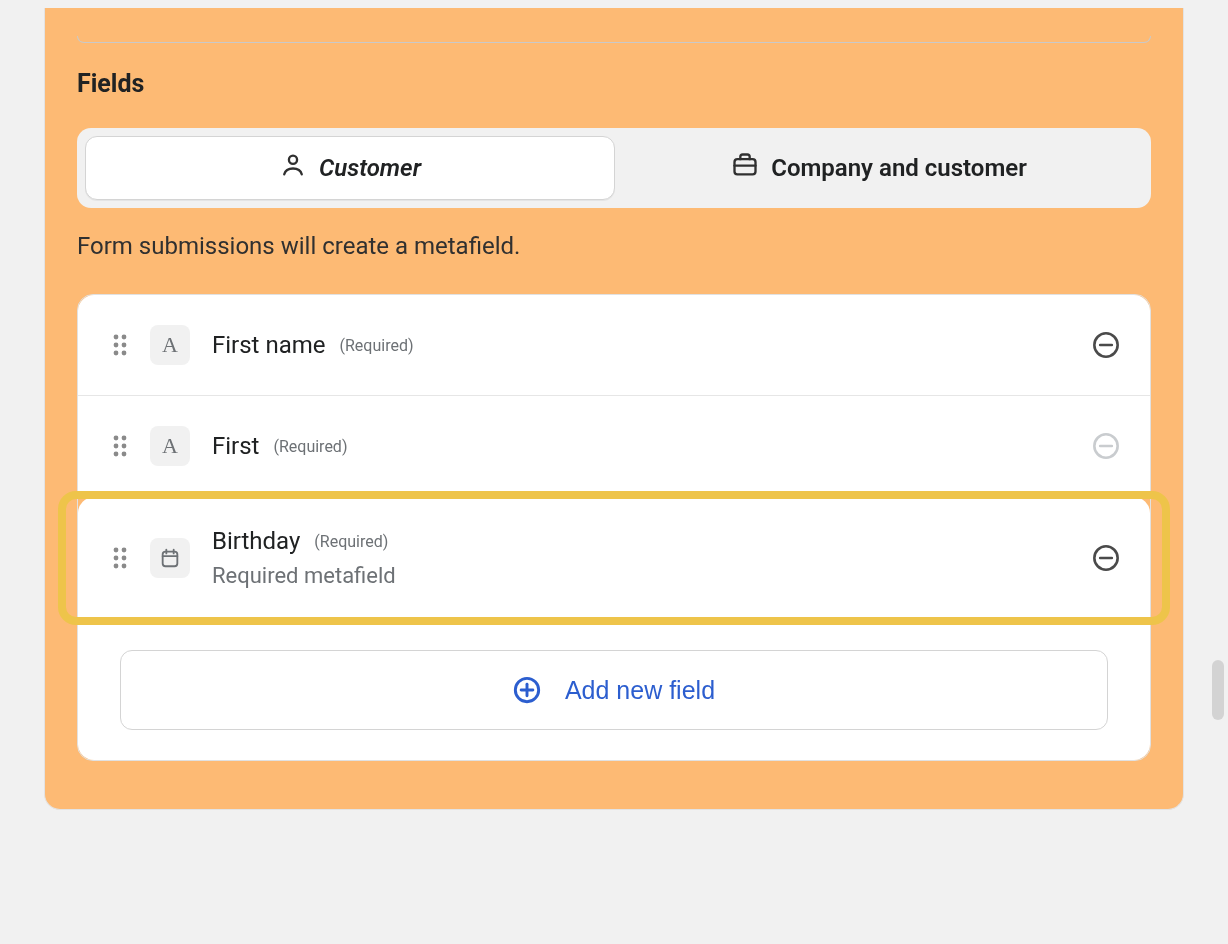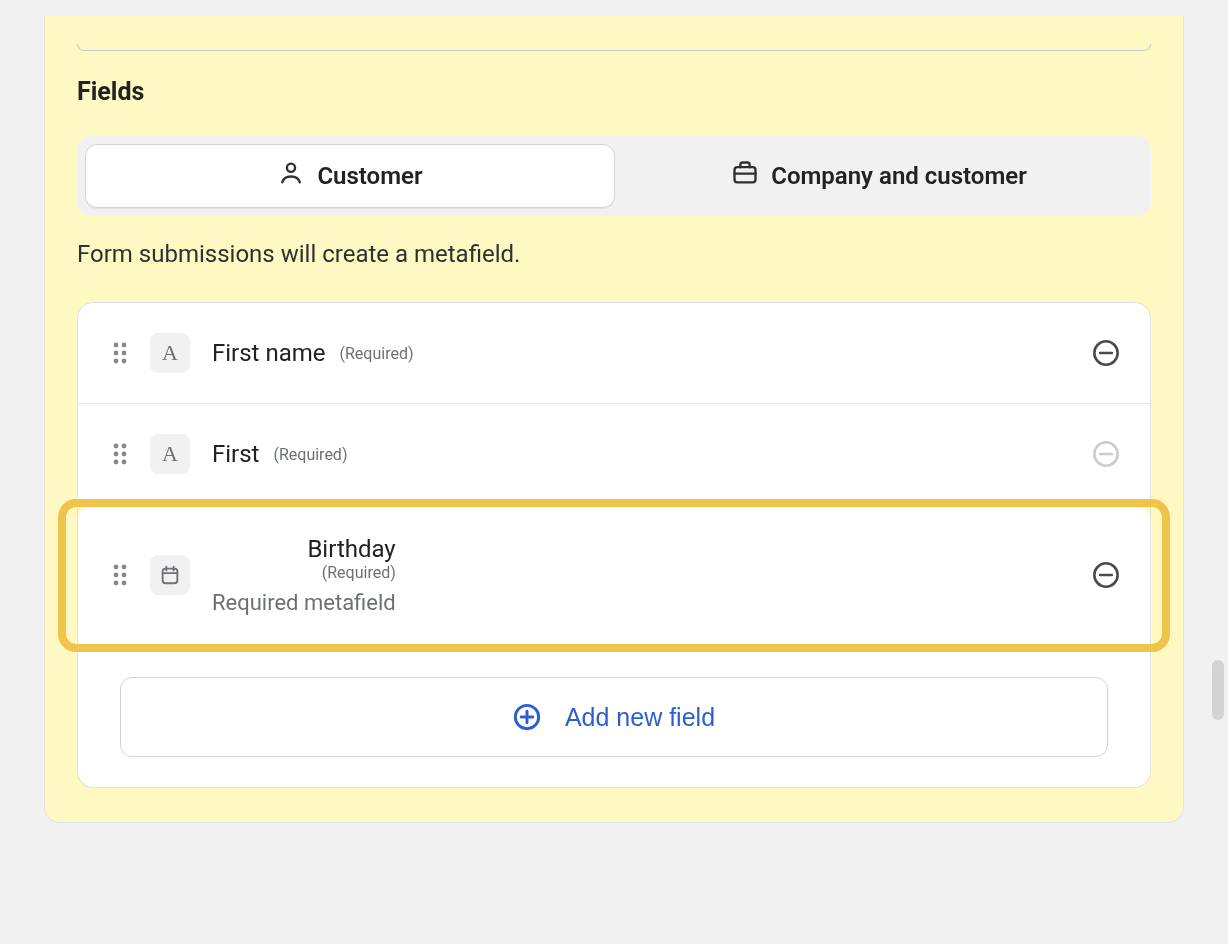--- a/index.html
+++ b/index.html
@@ -8,26 +8,26 @@
       box-sizing: border-box;
     }
     body {
       font-family: -apple-system, BlinkMacSystemFont, "Segoe UI", Roboto, Helvetica, Arial, sans-serif;
       background: #f1f1f1;
       display: flex;
       justify-content: center;
       padding: 0 20px;
     }
     .card {
-      background: #fef9c3;
+      background: #fdba74;
       border: 1px solid #e3e3e3;
       border-radius: 16px;
       width: 1140px;
-      padding: 28px 32px 34px 32px;
-      margin-top: 16px;
+      padding: 28px 32px 48px 32px;
+      margin-top: 8px;
       border-top: none;
       border-top-left-radius: 0;
       border-top-right-radius: 0;
     }
     .top-field {
       height: 7px;
       border: 1px solid #c9c9c9;
       border-top: none;
       border-radius: 0 0 10px 10px;
       margin-bottom: 26px;
@@ -55,20 +55,21 @@
       border-radius: 12px;
       font-size: 24px;
       font-weight: 600;
       color: #202223;
       cursor: pointer;
     }
     .segment.active {
       background: #ffffff;
       border: 1px solid #d4d4d4;
       box-shadow: 0 1px 0 rgba(0,0,0,0.05);
+      font-style: italic;
     }
     .help-text {
       font-size: 24px;
       color: #303030;
       margin-bottom: 34px;
     }
     .fields-list {
       border: 1px solid #e1e1e1;
       border-radius: 16px;
       overflow: visible;
@@ -128,22 +129,21 @@
       color: #6d7175;
       margin-top: 8px;
     }
     .field-text-col {
       margin-left: 22px;
       display: flex;
       flex-direction: column;
     }
     .field-text-col-row {
       display: flex;
-      align-items: flex-end;
-      flex-direction: column;
+      align-items: center;
     }
     .field-text-col .field-label {
       margin-left: 0;
     }
     .field-remove {
       margin-left: auto;
       width: 28px;
       height: 28px;
       display: flex;
       align-items: center;

